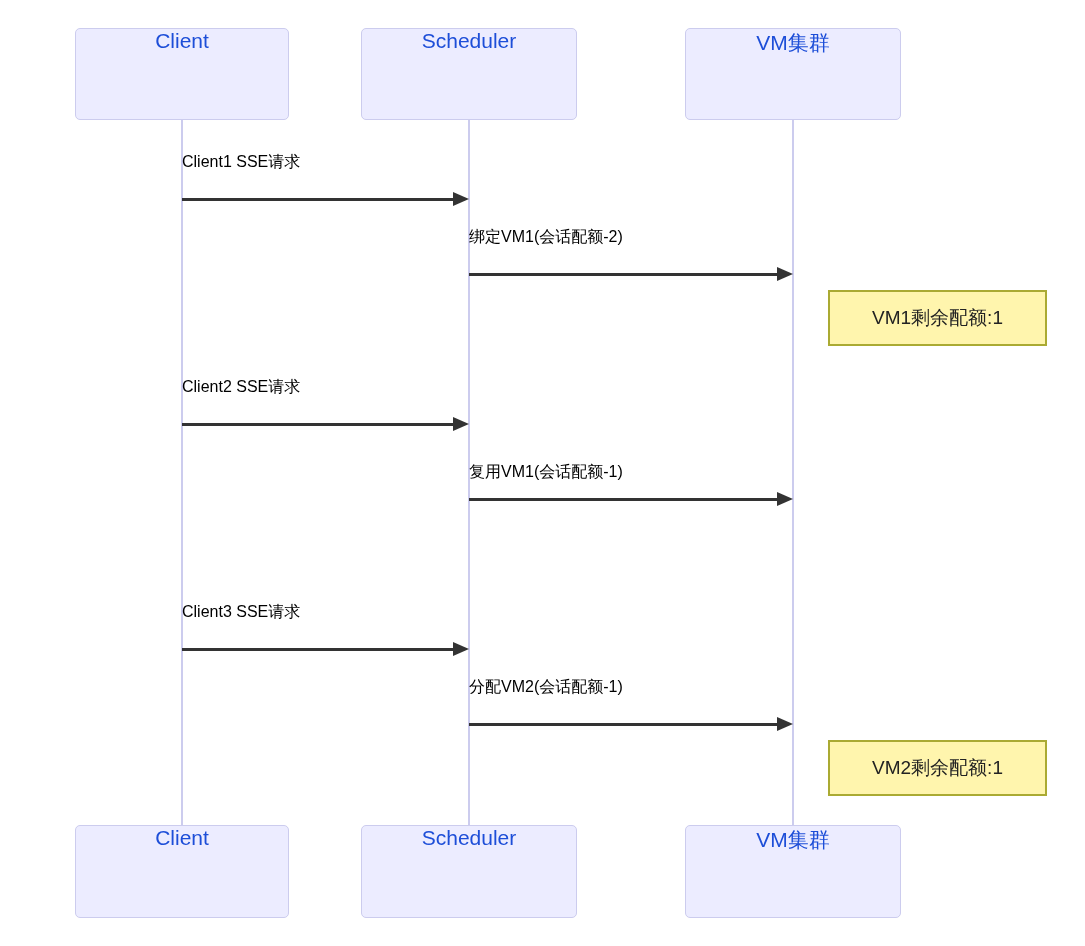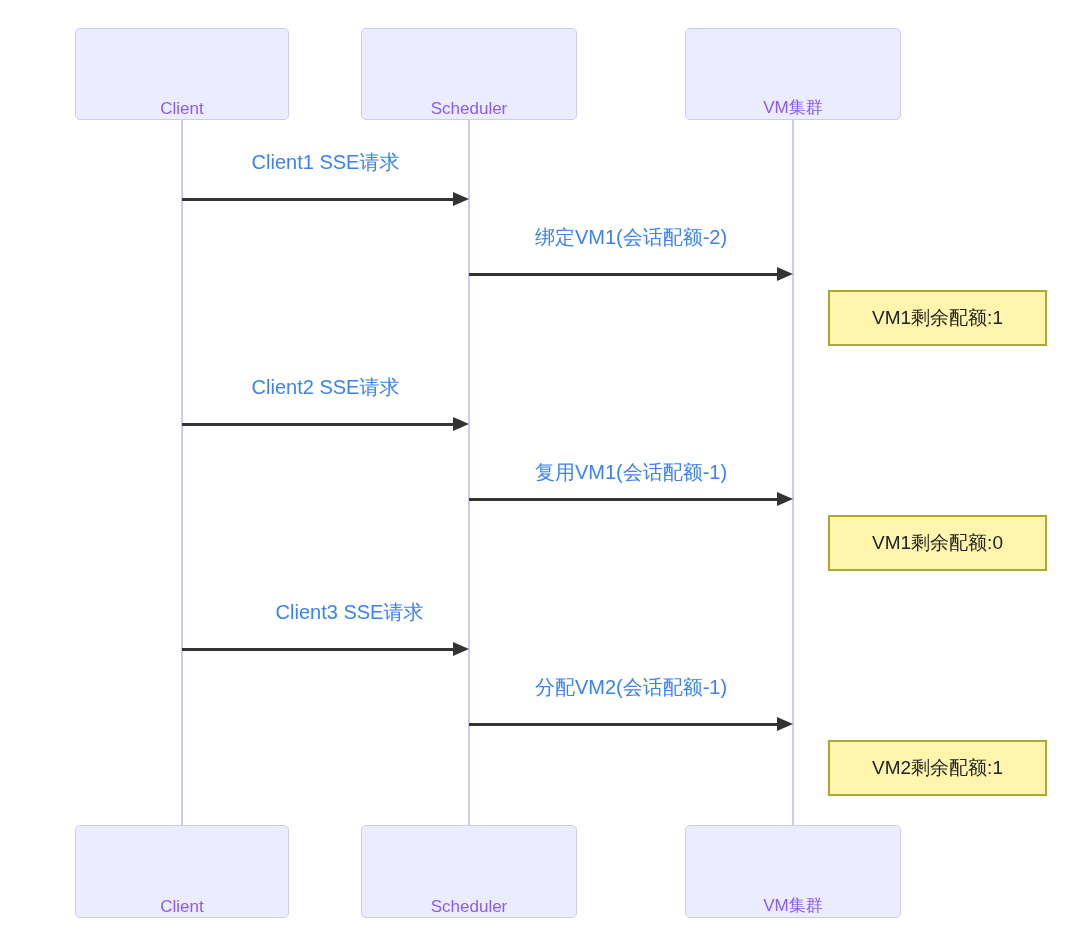--- a/index.html
+++ b/index.html
@@ -22,35 +22,34 @@
     top: 120px;
     height: 706px;
     background: #ccccee;
   }
   .actor {
     position: absolute;
     background: #ececff;
     border: 1px solid #ccccee;
     border-radius: 5px;
     display: flex;
-    align-items: flex-end;
+    align-items: flex-start;
     justify-content: center;
-    font-size: 17px;
-    color: #8b5cf6;
+    font-size: 21px;
+    color: #1d4ed8;
     box-sizing: border-box;
   }
   .actor.top { top: 28px; height: 92px; }
   .actor.bottom { top: 825px; height: 93px; }
   .msg-label {
     position: absolute;
     height: 30px;
     line-height: 30px;
-    text-align: center;
-    font-size: 20px;
-    color: #3b82f6;
+    font-size: 16px;
+    color: #000000;
     white-space: nowrap;
   }
   .msg-line {
     position: absolute;
     height: 3px;
     background: #333333;
   }
   .msg-head {
     position: absolute;
     width: 0;
@@ -107,23 +106,20 @@
   </div>
 
   <div class="msg-label" style="left:182px;width:287px;top:372px">Client2 SSE请求</div>
   <div class="msg-line" style="left:182px;width:272px;top:423px"></div>
   <div class="msg-head" style="left:453px;top:417px"></div>
 
   <div class="msg-label" style="left:469px;width:324px;top:457px">复用VM1(会话配额-1)</div>
   <div class="msg-line" style="left:469px;width:310px;top:498px"></div>
   <div class="msg-head" style="left:777px;top:492px"></div>
 
-  <div class="note" style="top:515px">
-    <span>VM1剩余配额:0</span>
-  </div>
 
   <div class="msg-label" style="left:182px;width:335px;top:597px">Client3 SSE请求</div>
   <div class="msg-line" style="left:182px;width:272px;top:648px"></div>
   <div class="msg-head" style="left:453px;top:642px"></div>
 
   <div class="msg-label" style="left:469px;width:324px;top:672px">分配VM2(会话配额-1)</div>
   <div class="msg-line" style="left:469px;width:310px;top:723px"></div>
   <div class="msg-head" style="left:777px;top:717px"></div>
 
   <div class="note" style="top:740px">

